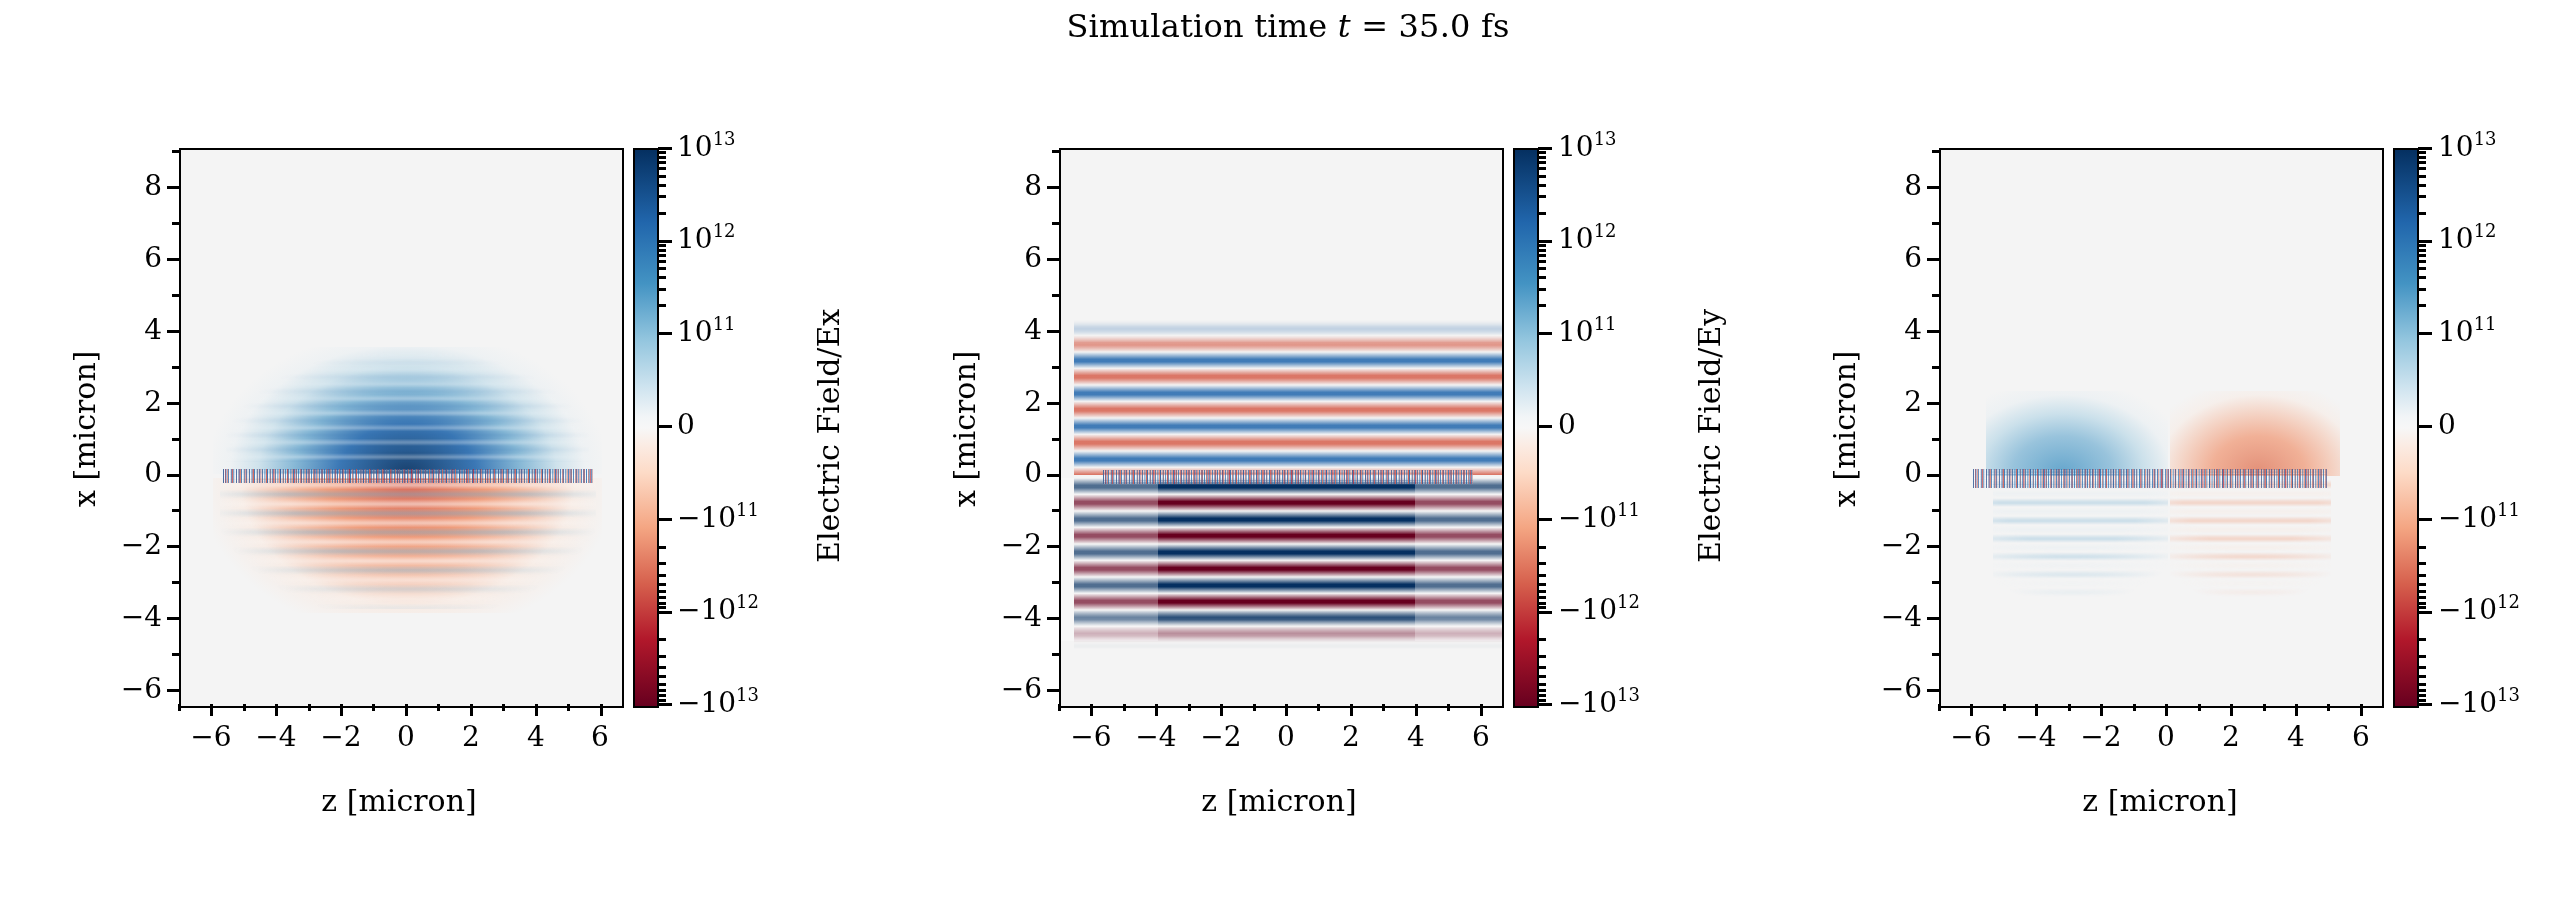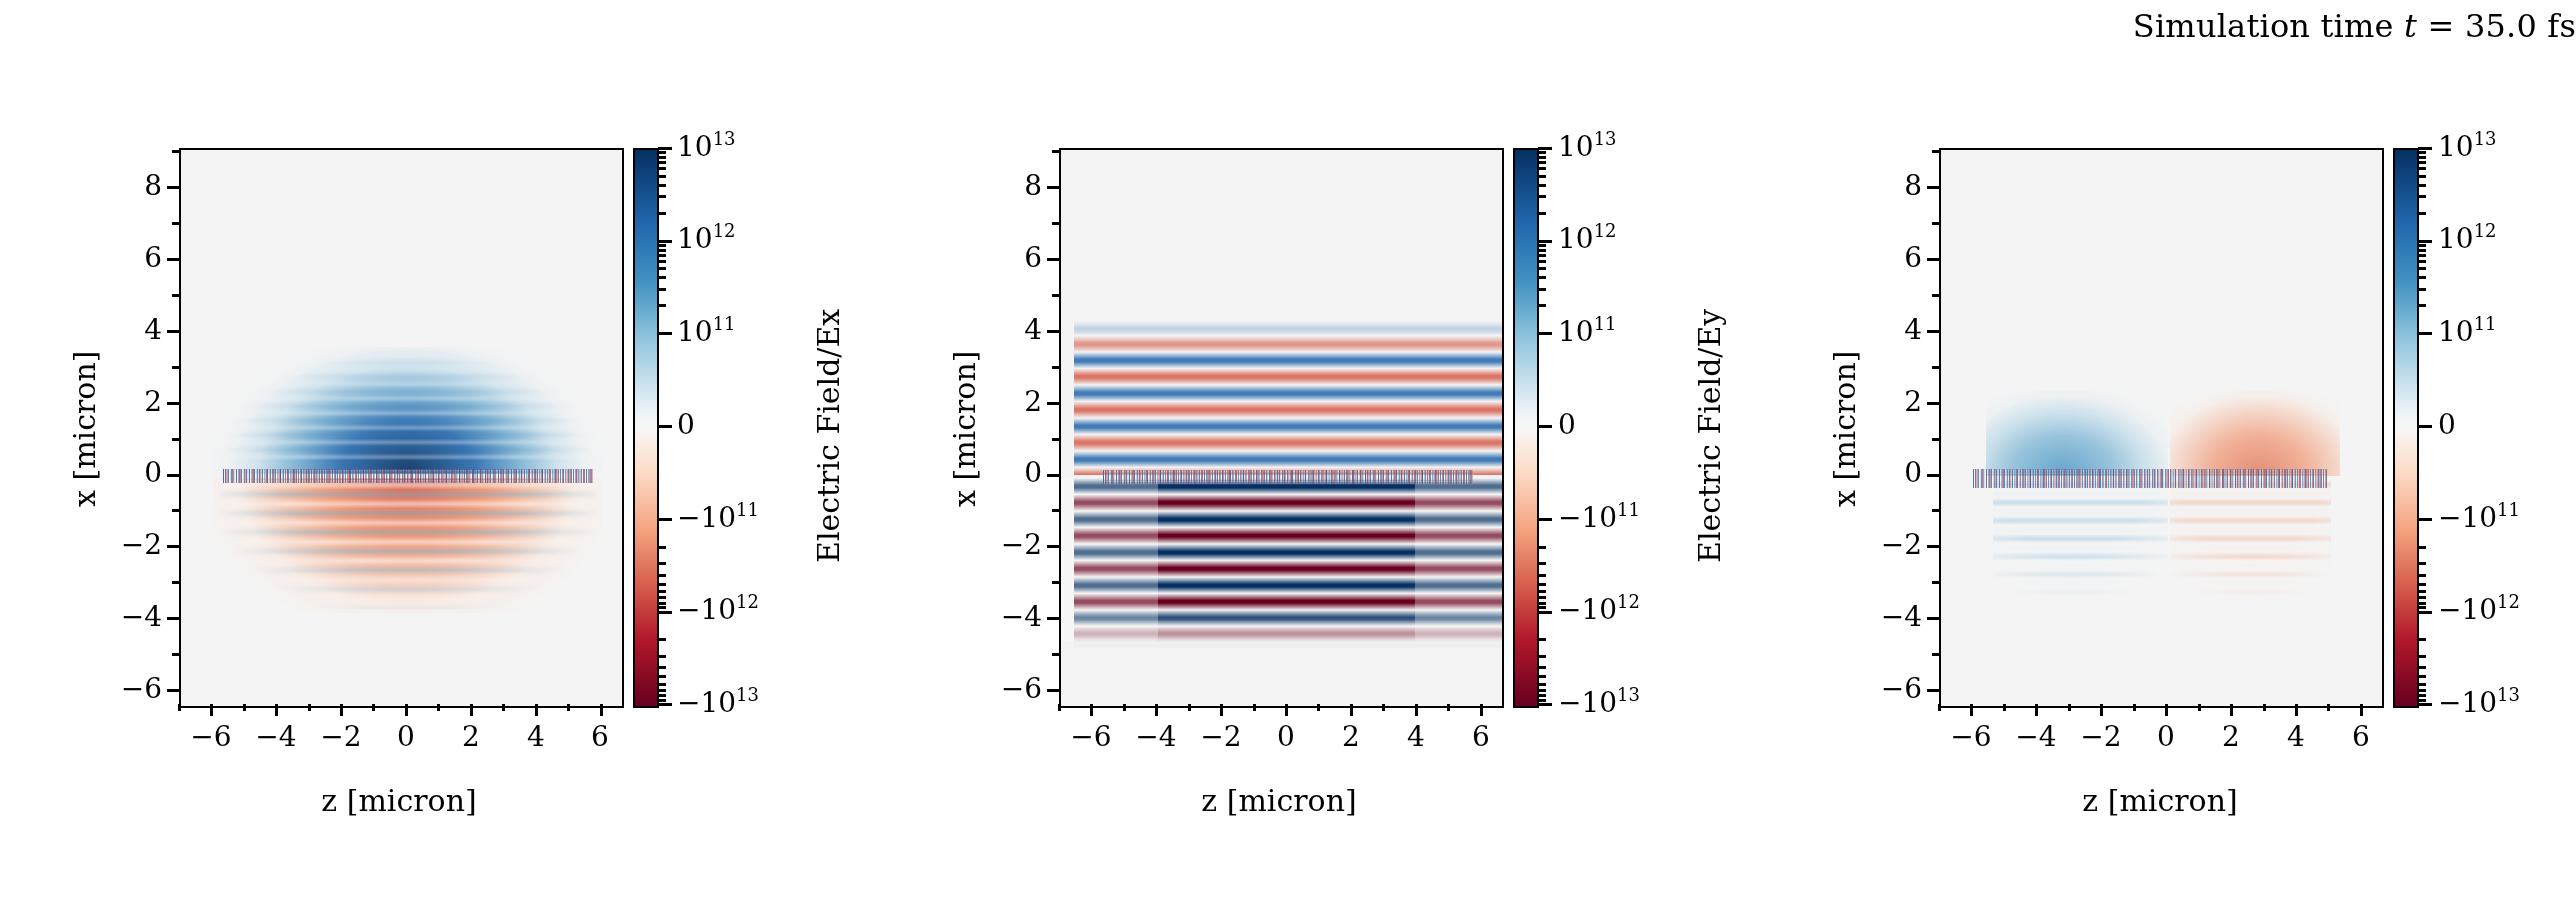--- a/index.html
+++ b/index.html
@@ -1,19 +1,19 @@
 <!DOCTYPE html>
 <html style="font-size:13.7px"><head>
 <meta charset="utf-8">
 <style>
   html,body{margin:0;padding:0;background:#ffffff;}
   body{width:2576px;height:902px;position:relative;
        font-family:"DejaVu Serif","Liberation Serif",serif;color:#000;}
 
-  #title{position:absolute;left:0;top:0;width:2576px;text-align:right;
+  #title{position:absolute;left:0;top:0;width:2576px;text-align:center;
          font-size:32px;letter-spacing:0.2px;padding-top:6.9px;}
   #title .it{font-style:italic;}
 
   .panel{position:absolute;top:0;height:902px;}
   .axes{position:absolute;border:2.6px solid #000;background:#f4f4f4;
         overflow:hidden;box-sizing:content-box;}
   .field{position:absolute;left:0;top:0;width:100%;height:100%;}
   .layer{position:absolute;left:0;width:100%;}
 
   

